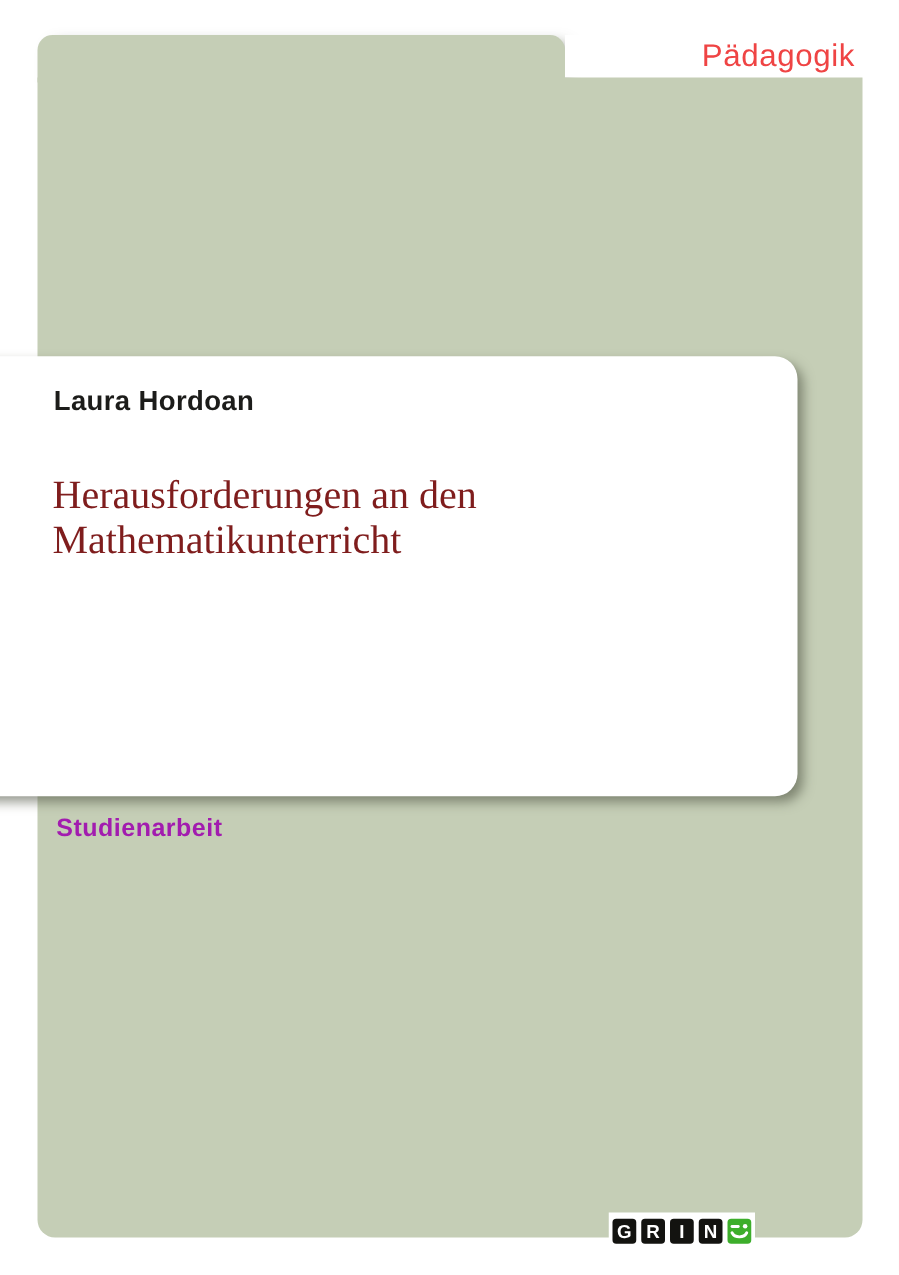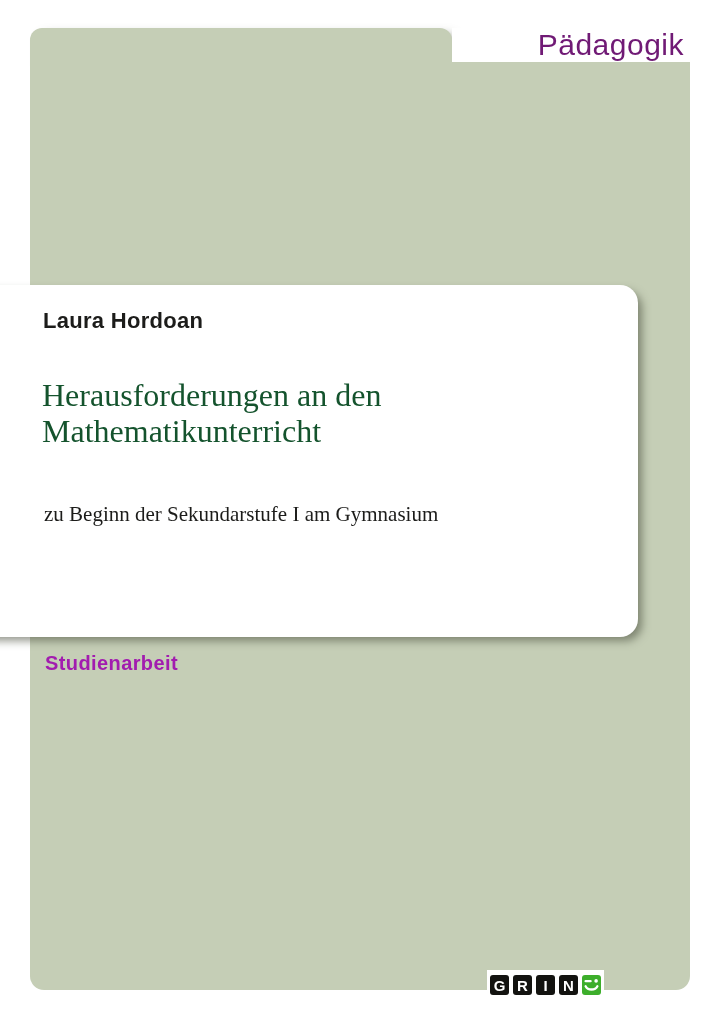--- a/index.html
+++ b/index.html
@@ -26,22 +26,22 @@
   .category-strip {
     position: absolute;
     left: 452px; top: 28px;
     right: 35px; height: 34px;
     display: flex;
     align-items: center;
     justify-content: flex-end;
     background: #ffffff;
   }
   .category-label {
-    color: #701a75;
-    font-size: 30px;
+    color: #ef4444;
+    font-size: 25px;
     letter-spacing: 0.5px;
   }
 
   
   .cover-body {
     position: absolute;
     left: 30px; top: 62px;
     width: 660px; height: 928px;
     background: #c5ceb6;
     border-radius: 0 0 14px 14px;
@@ -64,21 +64,21 @@
     color: #1c1c1a;
     letter-spacing: 0.3px;
   }
   .title {
     position: absolute;
     left: 64px; top: 92px;
     max-width: 500px;
     font-family: "Liberation Serif", serif;
     font-size: 32px;
     line-height: 36px;
-    color: #14532d;
+    color: #7f1d1d;
   }
   .subtitle {
     position: absolute;
     left: 66px; top: 217px;
     font-family: "Liberation Serif", serif;
     font-size: 21px;
     color: #1c1c1a;
   }
 
   
@@ -132,21 +132,20 @@
 
   <div class="category-strip">
     <span class="category-label">Pädagogik</span>
   </div>
 
   <div class="cover-body"></div>
 
   <div class="card">
     <div class="author">Laura Hordoan</div>
     <div class="title">Herausforderungen an den Mathematikunterricht</div>
-    <div class="subtitle">zu Beginn der Sekundarstufe I am Gymnasium</div>
   </div>
 
   <div class="doctype">Studienarbeit</div>
 
   <div class="logo-box">
     <span class="tile">G</span>
     <span class="tile">R</span>
     <span class="tile">I</span>
     <span class="tile">N</span>
     <span class="tile-smiley">

